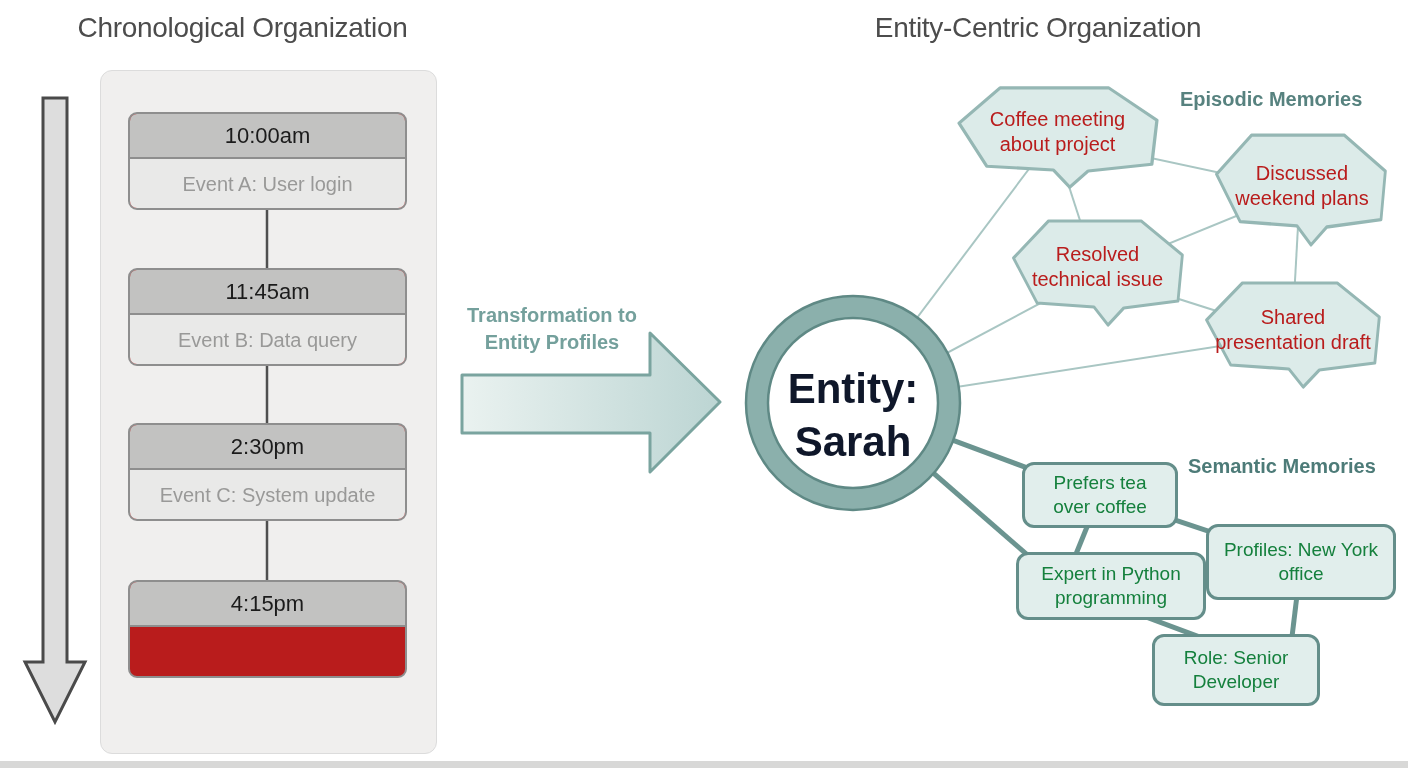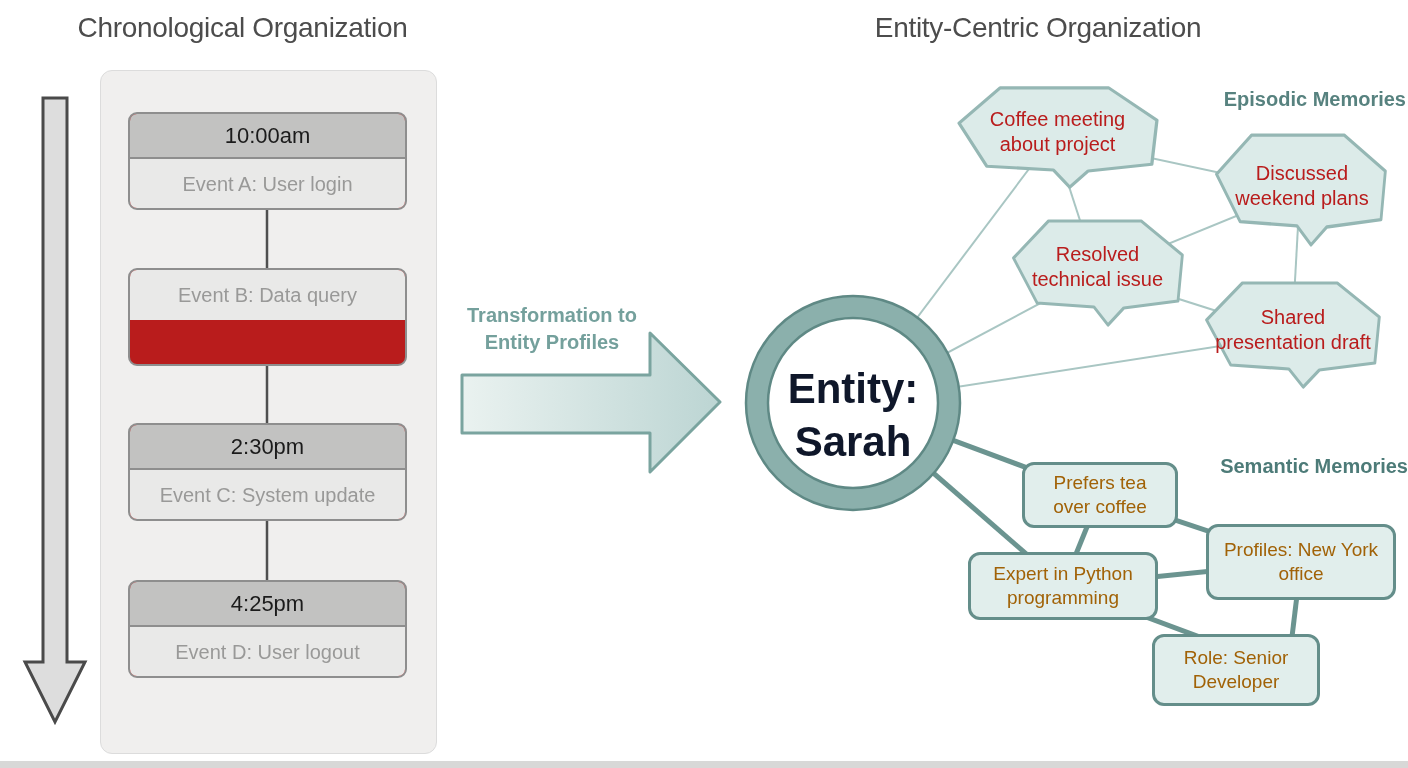--- a/index.html
+++ b/index.html
@@ -19,32 +19,32 @@
               display:flex;align-items:center;justify-content:center;
               font-size:22px;font-weight:500;color:#1b1b1b;}
   .event-card .card-label{height:50px;display:flex;align-items:center;justify-content:center;
               font-size:20px;color:#999998;background:#e9e9e8;}
 
   
   .transform-label{left:452px;top:302px;width:200px;text-align:center;
                    font-size:20px;font-weight:bold;color:#74a09c;line-height:1.35;}
 
   
-  .memory-label{font-size:20px;font-weight:bold;text-align:right;}
+  .memory-label{font-size:20px;font-weight:bold;text-align:left;}
   .episodic-label{left:1180px;top:88px;width:226px;color:#57827f;}
   .semantic-label{left:1188px;top:455px;width:220px;color:#4d7b78;}
 
   
   .bubble-text{display:flex;align-items:center;justify-content:center;text-align:center;
                font-size:20px;color:#b91c1c;line-height:1.25;}
 
   
   .semantic-box{background:#e1eeec;border:3px solid #648e8a;border-radius:12px;box-sizing:border-box;
                 display:flex;align-items:center;justify-content:center;text-align:center;
-                font-size:19px;color:#a16207;line-height:1.25;padding:0 8px;}
+                font-size:19px;color:#15803d;line-height:1.25;padding:0 8px;}
 
   
   .entity-text{left:773px;top:363px;width:160px;text-align:center;
                font-size:42px;font-weight:bold;color:#0f172a;line-height:1.25;}
   .entity-text span{display:block;}
 
   .bottom-strip{left:0;top:761px;width:1408px;height:7px;background:#d8d8d7;}
   svg{position:absolute;left:0;top:0;}
 </style>
 </head>
@@ -102,46 +102,46 @@
 
   <circle cx="853" cy="403" r="107" fill="#8bb0ac" stroke="#5f8985" stroke-width="2.5"></circle>
   <circle cx="853" cy="403" r="85" fill="#ffffff" stroke="#5f8985" stroke-width="2.5"></circle>
 </svg>
 
 <div class="abs event-card" style="top:112px;">
   <div class="card-time">10:00am</div>
   <div class="card-label">Event A: User login</div>
 </div>
 <div class="abs event-card" style="top:268px;">
+  <div class="card-time">11:45am</div>
   <div class="card-label">Event B: Data query</div>
 </div>
 <div class="abs event-card" style="top:423px;">
   <div class="card-time">2:30pm</div>
   <div class="card-label">Event C: System update</div>
 </div>
 <div class="abs event-card" style="top:580px;">
-  <div class="card-time">4:25pm</div>
-  <div class="card-label">Event D: User logout</div>
+  <div class="card-time">4:15pm</div>
 </div>
 
 <div class="abs transform-label">
   <span>Transformation to</span><br>
   <span>Entity Profiles</span>
 </div>
 
 <div class="abs memory-label episodic-label">Episodic Memories</div>
 <div class="abs memory-label semantic-label">Semantic Memories</div>
 
 <div class="abs bubble-text" style="left:965px;top:93px;width:185px;height:78px;">Coffee meeting about project</div>
 <div class="abs bubble-text" style="left:1224px;top:140px;width:156px;height:92px;">Discussed weekend plans</div>
 <div class="abs bubble-text" style="left:1021px;top:226px;width:153px;height:82px;">Resolved technical issue</div>
 <div class="abs bubble-text" style="left:1213px;top:287px;width:160px;height:86px;">Shared presentation draft</div>
 
 <div class="abs semantic-box" style="left:1022px;top:462px;width:156px;height:66px;">Prefers tea over coffee</div>
-<div class="abs semantic-box" style="left:968px;top:552px;width:190px;height:68px;">Expert in Python programming</div>
+<div class="abs semantic-box" style="left:1016px;top:552px;width:190px;height:68px;">Expert in Python programming</div>
 <div class="abs semantic-box" style="left:1206px;top:524px;width:190px;height:76px;">Profiles: New York office</div>
 <div class="abs semantic-box" style="left:1152px;top:634px;width:168px;height:72px;">Role: Senior Developer</div>
 
 <div class="abs entity-text">
   <span>Entity:</span>
   <span>Sarah</span>
 </div>
 
 <div class="abs bottom-strip"></div>
 

